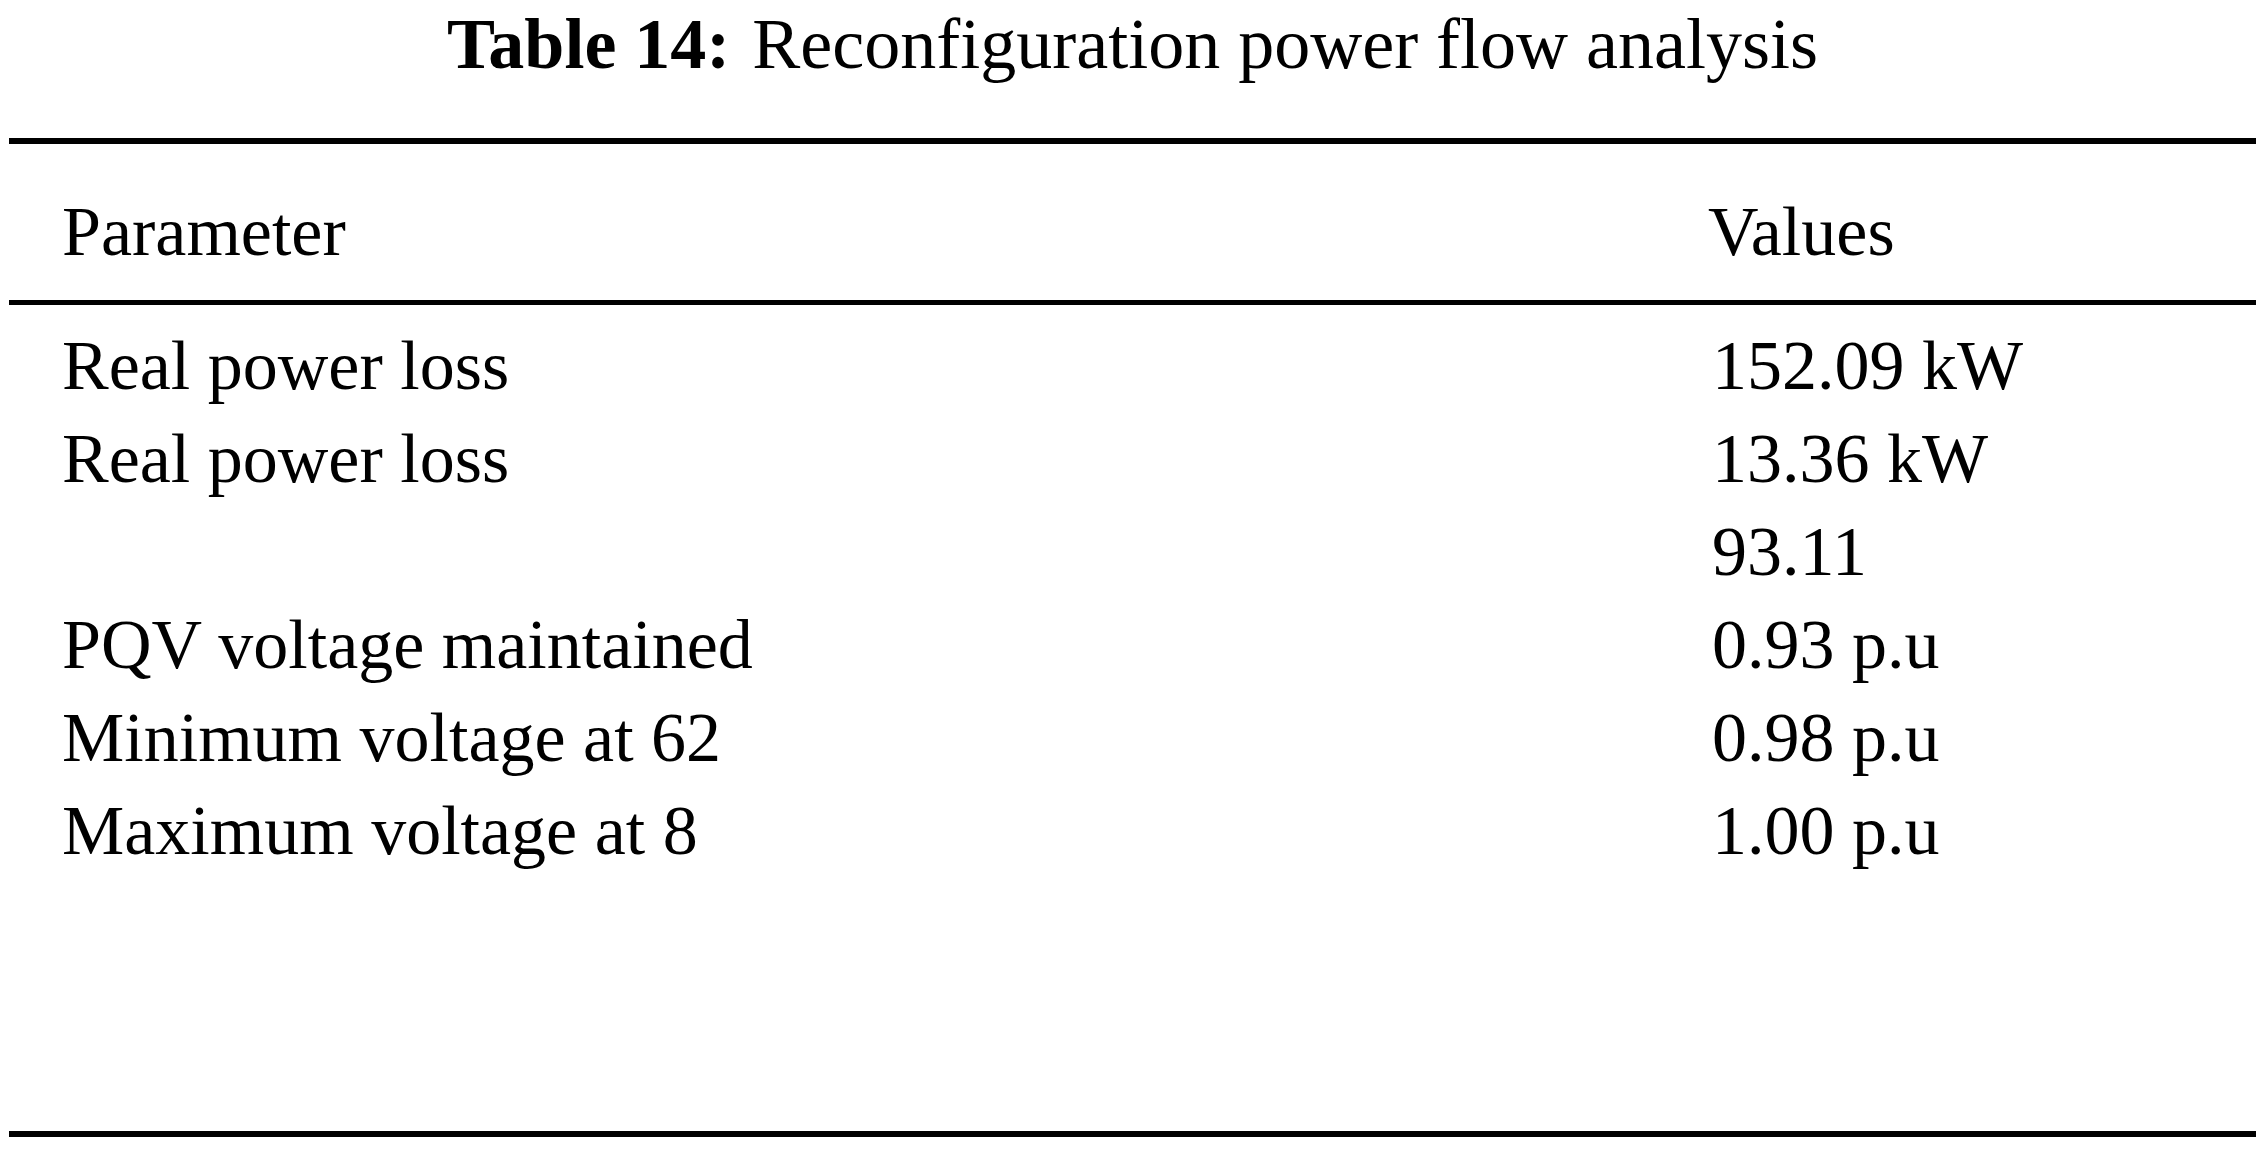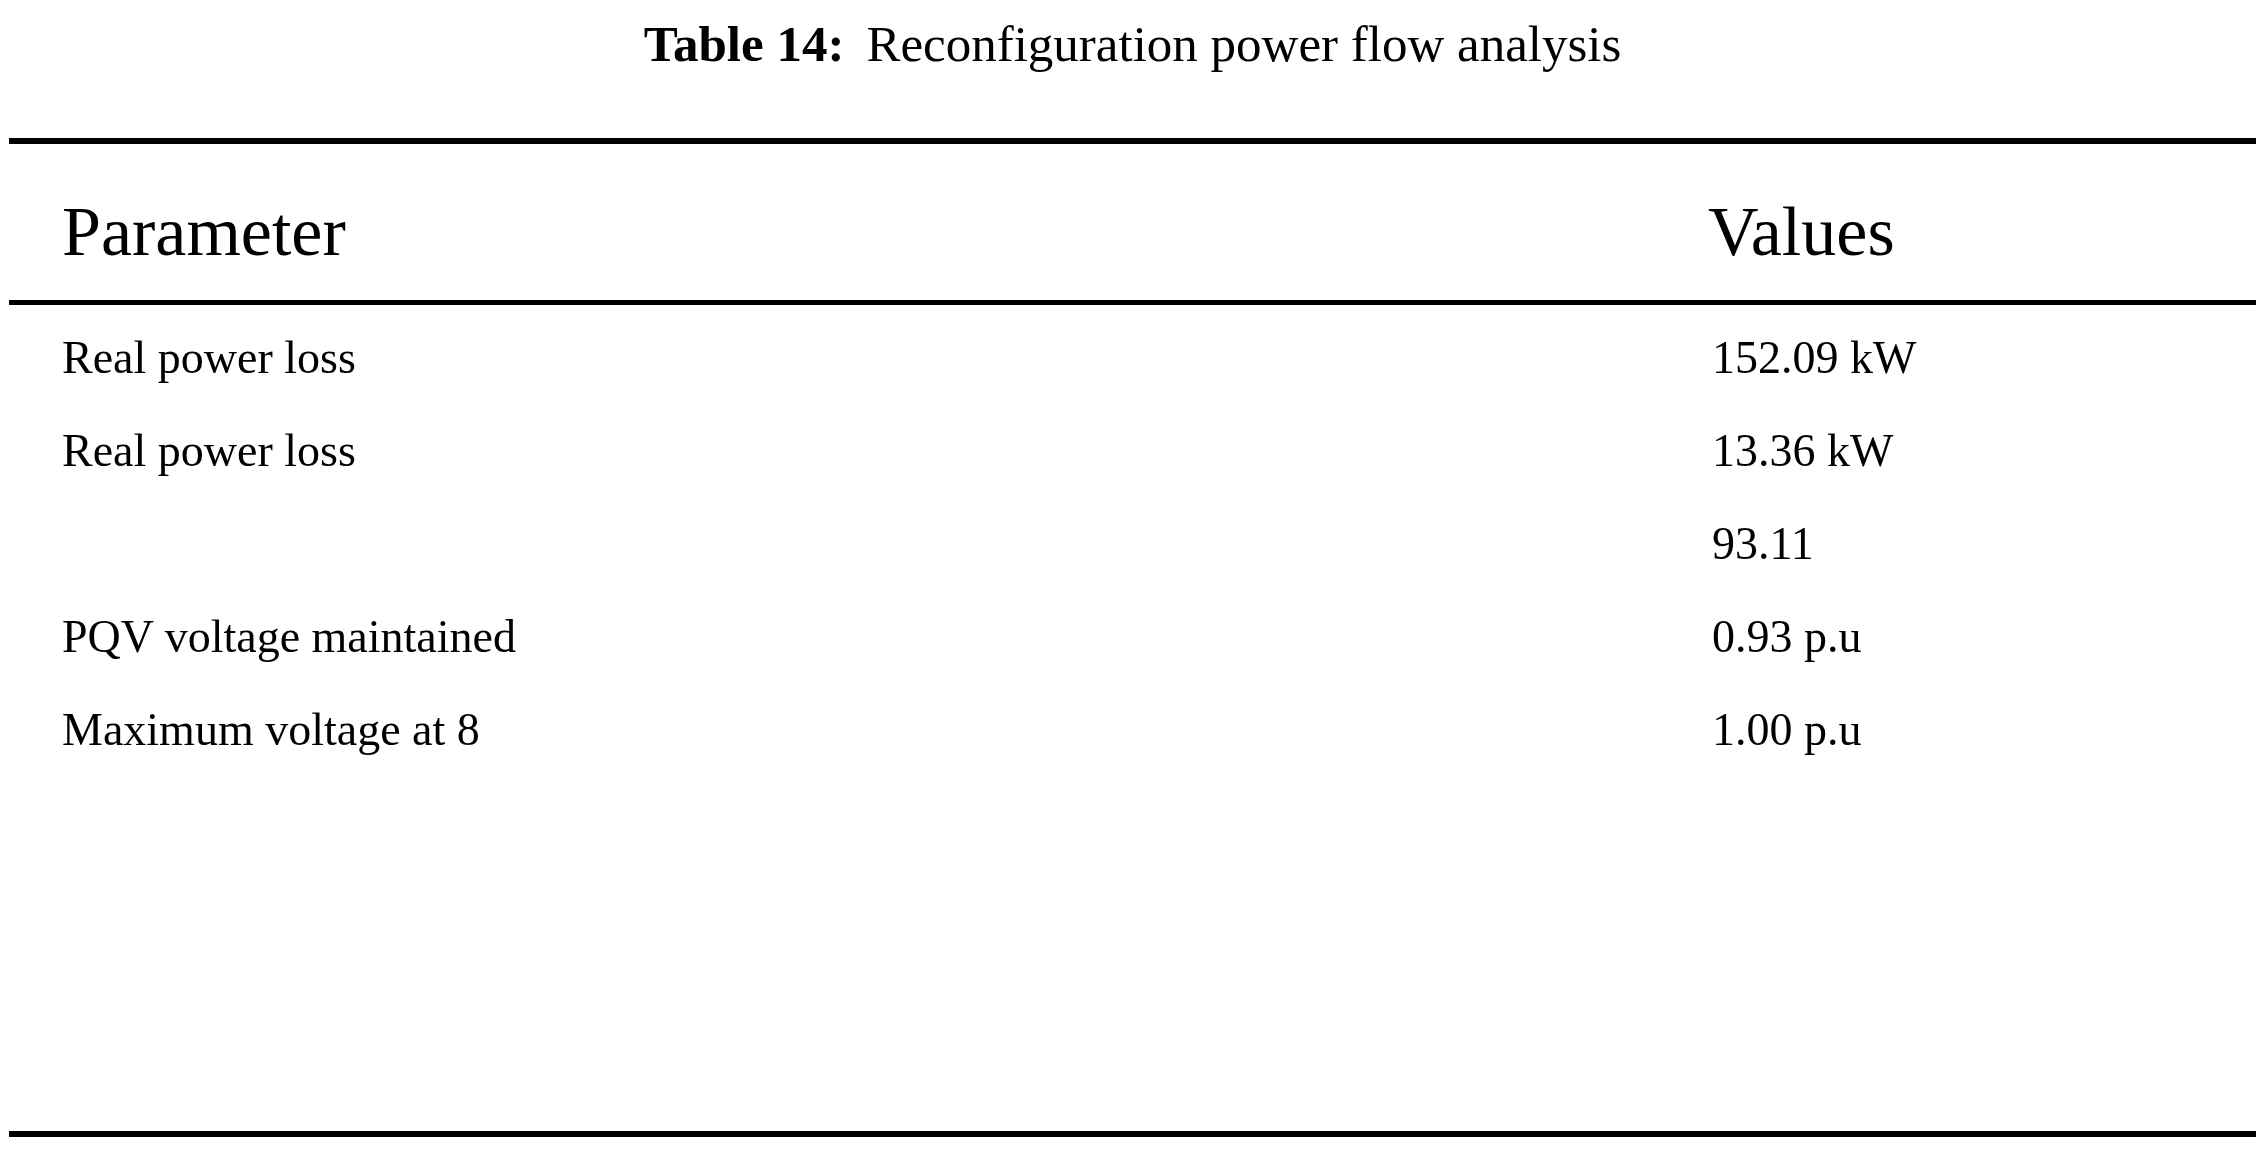--- a/index.html
+++ b/index.html
@@ -23,21 +23,21 @@
     background: #ffffff;
   }
 
   
   .caption {
     position: absolute;
     left: 0;
     top: 0px;
     width: 2265px;
     text-align: center;
-    font-size: 51px;
+    font-size: 72px;
     line-height: 88px;
     white-space: nowrap;
   }
   .caption-label {
     font-weight: bold;
   }
   .caption-gap {
     display: inline-block;
     width: 22px;
   }
@@ -77,24 +77,24 @@
     left: 0;
     top: 311px;
     width: 2265px;
   }
   .row {
     position: relative;
     height: 93px;
   }
   .cell {
     position: absolute;
-    font-size: 46px;
+    font-size: 70px;
     line-height: 93px;
     white-space: nowrap;
-    top: 0;
+    top: 8px;
   }
   .cell-param { left: 62px; }
   .cell-value { left: 1712px; }
 </style>
 </head>
 <body>
 
 <div class="page">
 
   <div class="caption">
@@ -124,20 +124,24 @@
 
     <div class="row">
       <div class="cell cell-value">93.11</div>
     </div>
 
     <div class="row">
       <div class="cell cell-param">PQV voltage maintained</div>
       <div class="cell cell-value">0.93 p.u</div>
     </div>
 
+    <div class="row">
+      <div class="cell cell-param">Minimum voltage at 62</div>
+      <div class="cell cell-value">0.98 p.u</div>
+    </div>
 
     <div class="row">
       <div class="cell cell-param">Maximum voltage at 8</div>
       <div class="cell cell-value">1.00 p.u</div>
     </div>
 
   </div>
 
   <div class="rule rule-bottom"></div>
 

